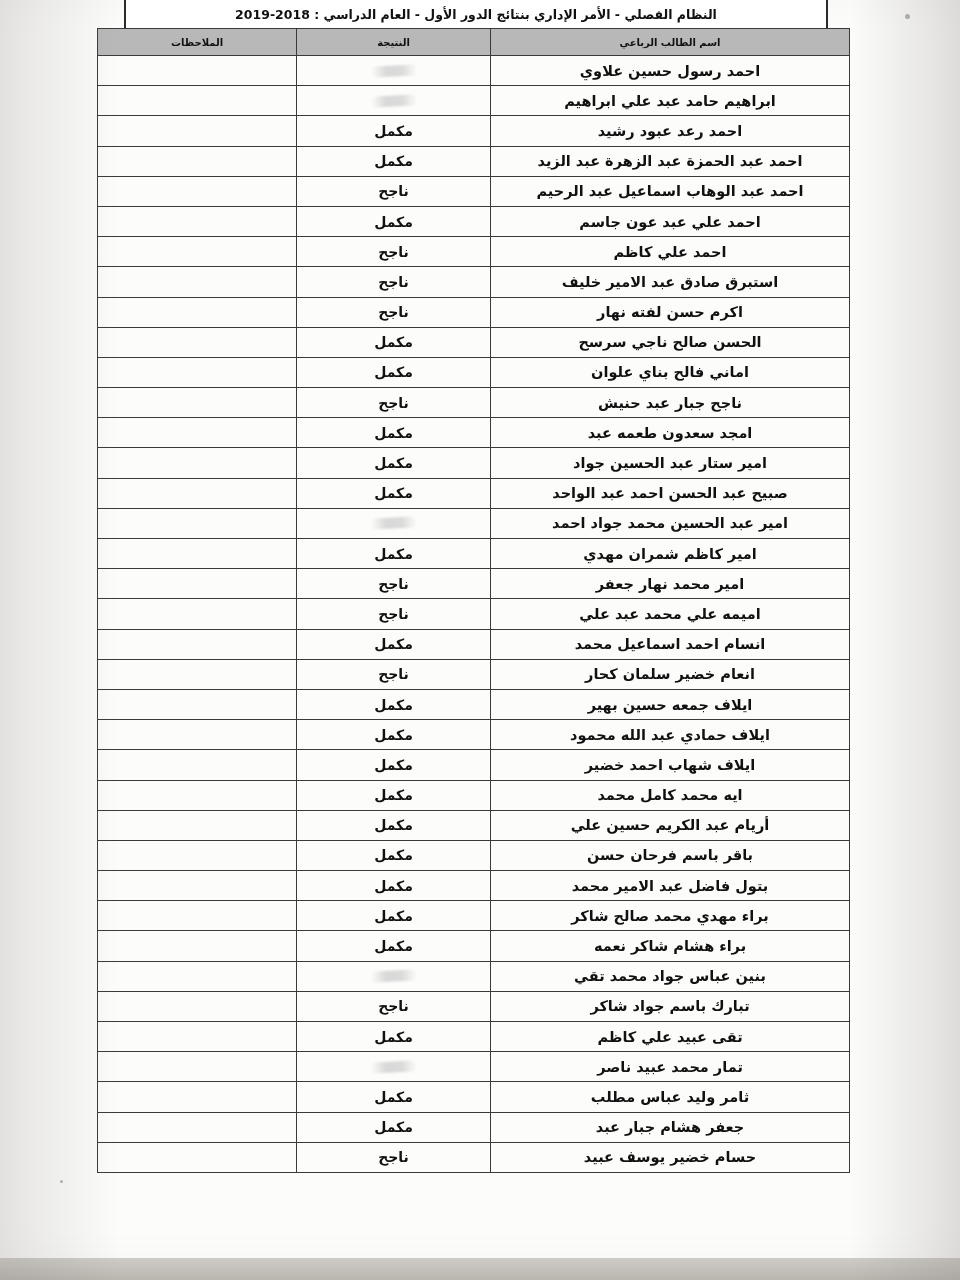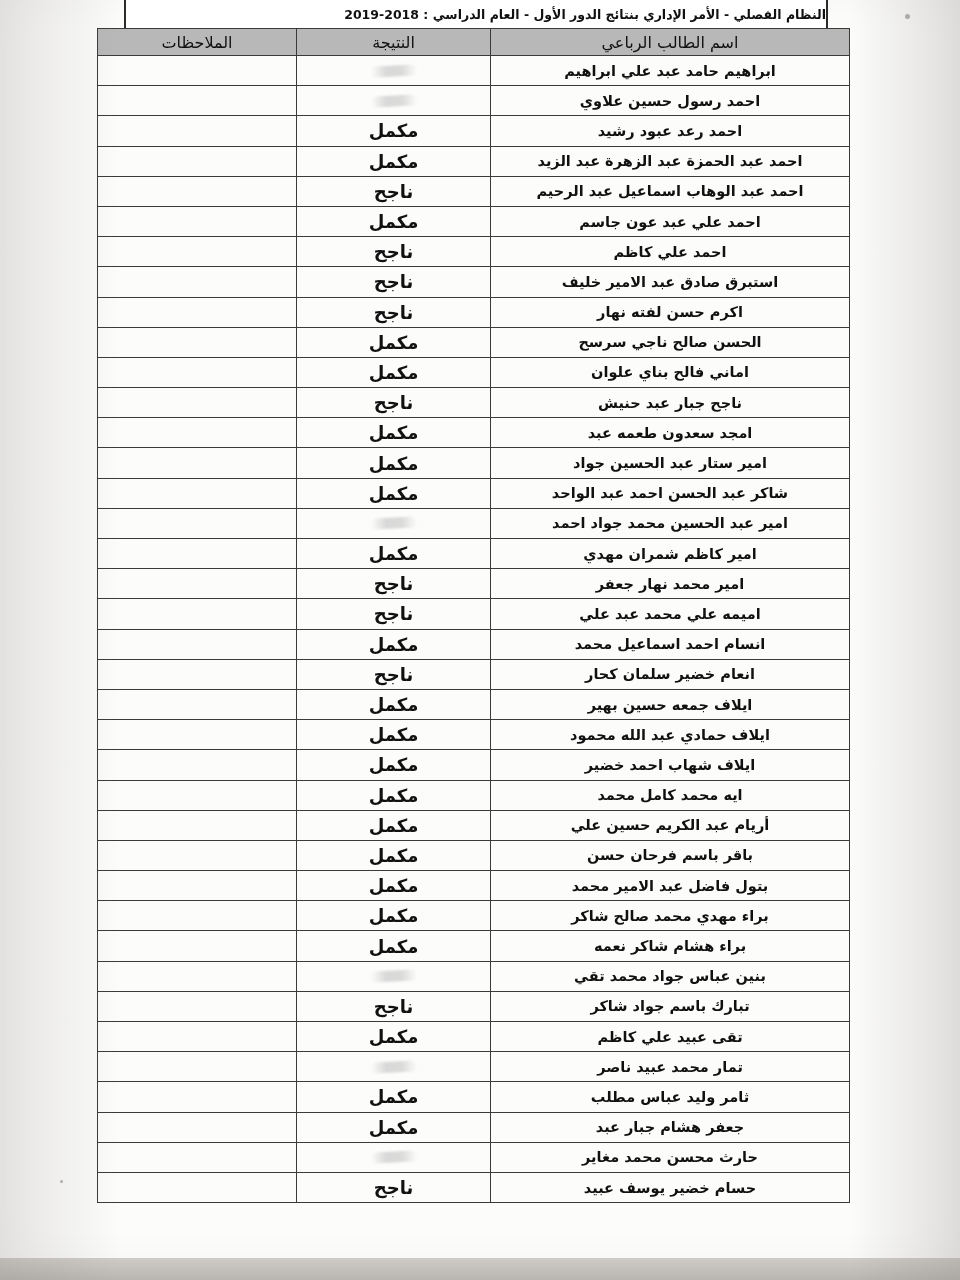--- a/index.html
+++ b/index.html
@@ -66,21 +66,21 @@
     right: 132px;
     top: 0px;
     width: 700px;
     height: 28px;
     background: #ffffff;
     border-left: 2px solid #2b2b2b;
     border-right: 2px solid #2b2b2b;
     border-bottom: 1px solid #2b2b2b;
     display: flex;
     align-items: center;
-    justify-content: flex-start;
+    justify-content: center;
   }
   #title-bar .title-text {
     font-size: 12.5px;
     font-weight: bold;
     color: #111;
     letter-spacing: 0px;
     white-space: nowrap;
     transform: scaleY(1.05);
   }
 
@@ -98,36 +98,36 @@
     height: 29.2px;
     padding: 0 4px;
     text-align: center;
     vertical-align: middle;
     font-size: 14px;
     color: #111;
     background: transparent;
   }
   thead th {
     background: #b8b8b8;
-    font-size: 16px;
-    font-weight: normal;
+    font-size: 10px;
+    font-weight: bold;
     height: 26px;
   }
   th.col-name, td.col-name { width: 350px; }
   th.col-result, td.col-result { width: 185px; }
   th.col-notes, td.col-notes { width: 190px; }
 
   td.col-name {
     font-weight: bold;
     font-size: 14.5px;
     letter-spacing: 0px;
   }
   td.col-result {
     font-weight: bold;
-    font-size: 18px;
+    font-size: 14px;
   }
   
   td.col-result.smudge {
     color: transparent;
     position: relative;
   }
   td.col-result.smudge::after {
     content: "";
     position: absolute;
     left: 50%;
@@ -162,30 +162,30 @@
   <table>
     <thead>
       <tr>
         <th class="col-name">اسم الطالب الرباعي</th>
         <th class="col-result">النتيجة</th>
         <th class="col-notes">الملاحظات</th>
       </tr>
     </thead>
     <tbody id="table-body">
         <tr>
+          <td class="col-name">احمد رسول حسين علاوي</td>
+          <td class="col-result smudge"></td>
+          <td class="col-notes"></td>
+        </tr>
+        <tr>
           <td class="col-name">ابراهيم حامد عبد علي ابراهيم</td>
           <td class="col-result smudge"></td>
           <td class="col-notes"></td>
         </tr>
         <tr>
-          <td class="col-name">احمد رسول حسين علاوي</td>
-          <td class="col-result smudge"></td>
-          <td class="col-notes"></td>
-        </tr>
-        <tr>
           <td class="col-name">احمد رعد عبود رشيد</td>
           <td class="col-result">مكمل</td>
           <td class="col-notes"></td>
         </tr>
         <tr>
           <td class="col-name">احمد عبد الحمزة عبد الزهرة عبد الزيد</td>
           <td class="col-result">مكمل</td>
           <td class="col-notes"></td>
         </tr>
         <tr>
@@ -232,21 +232,21 @@
           <td class="col-name">امجد سعدون طعمه عبد</td>
           <td class="col-result">مكمل</td>
           <td class="col-notes"></td>
         </tr>
         <tr>
           <td class="col-name">امير ستار عبد الحسين جواد</td>
           <td class="col-result">مكمل</td>
           <td class="col-notes"></td>
         </tr>
         <tr>
-          <td class="col-name">شاكر عبد الحسن احمد عبد الواحد</td>
+          <td class="col-name">صبيح عبد الحسن احمد عبد الواحد</td>
           <td class="col-result">مكمل</td>
           <td class="col-notes"></td>
         </tr>
         <tr>
           <td class="col-name">امير عبد الحسين محمد جواد احمد</td>
           <td class="col-result smudge"></td>
           <td class="col-notes"></td>
         </tr>
         <tr>
           <td class="col-name">امير كاظم شمران مهدي</td>
@@ -339,25 +339,20 @@
           <td class="col-notes"></td>
         </tr>
         <tr>
           <td class="col-name">ثامر وليد عباس مطلب</td>
           <td class="col-result">مكمل</td>
           <td class="col-notes"></td>
         </tr>
         <tr>
           <td class="col-name">جعفر هشام جبار عبد</td>
           <td class="col-result">مكمل</td>
-          <td class="col-notes"></td>
-        </tr>
-        <tr>
-          <td class="col-name">حارث محسن محمد مغاير</td>
-          <td class="col-result smudge"></td>
           <td class="col-notes"></td>
         </tr>
         <tr>
           <td class="col-name">حسام خضير يوسف عبيد</td>
           <td class="col-result">ناجح</td>
           <td class="col-notes"></td>
         </tr>
       </tbody>
   </table>
 

